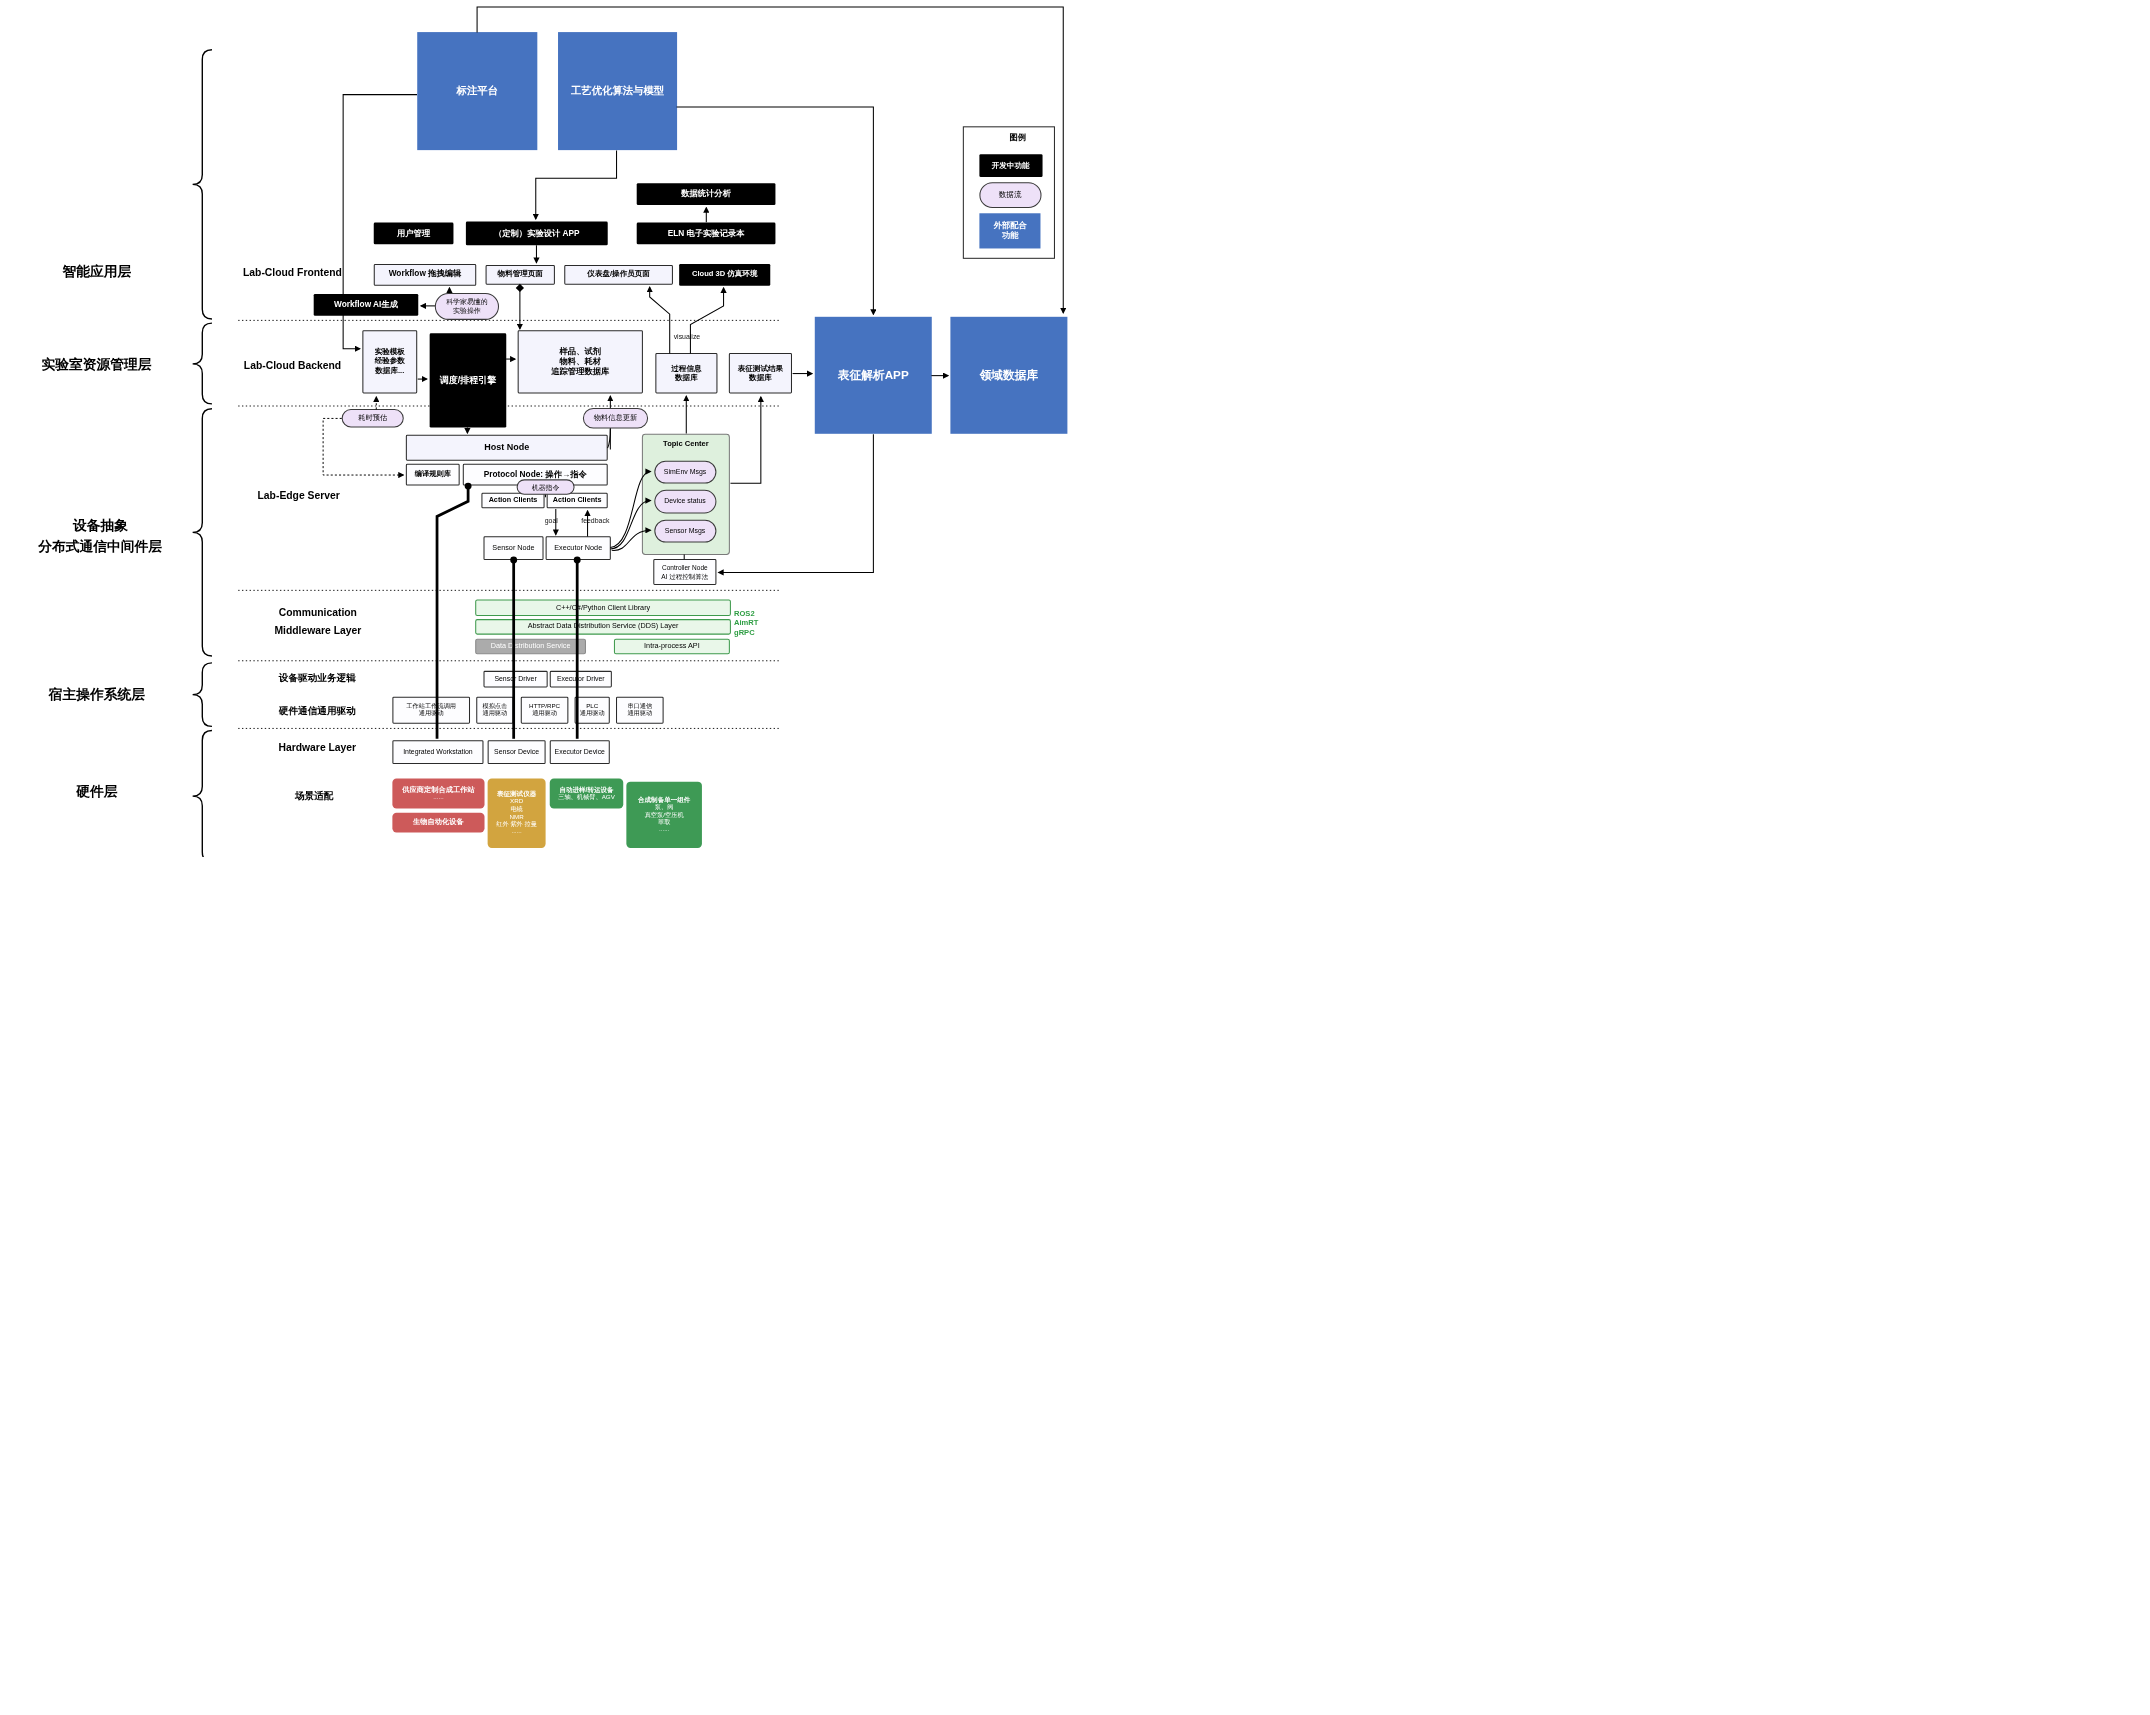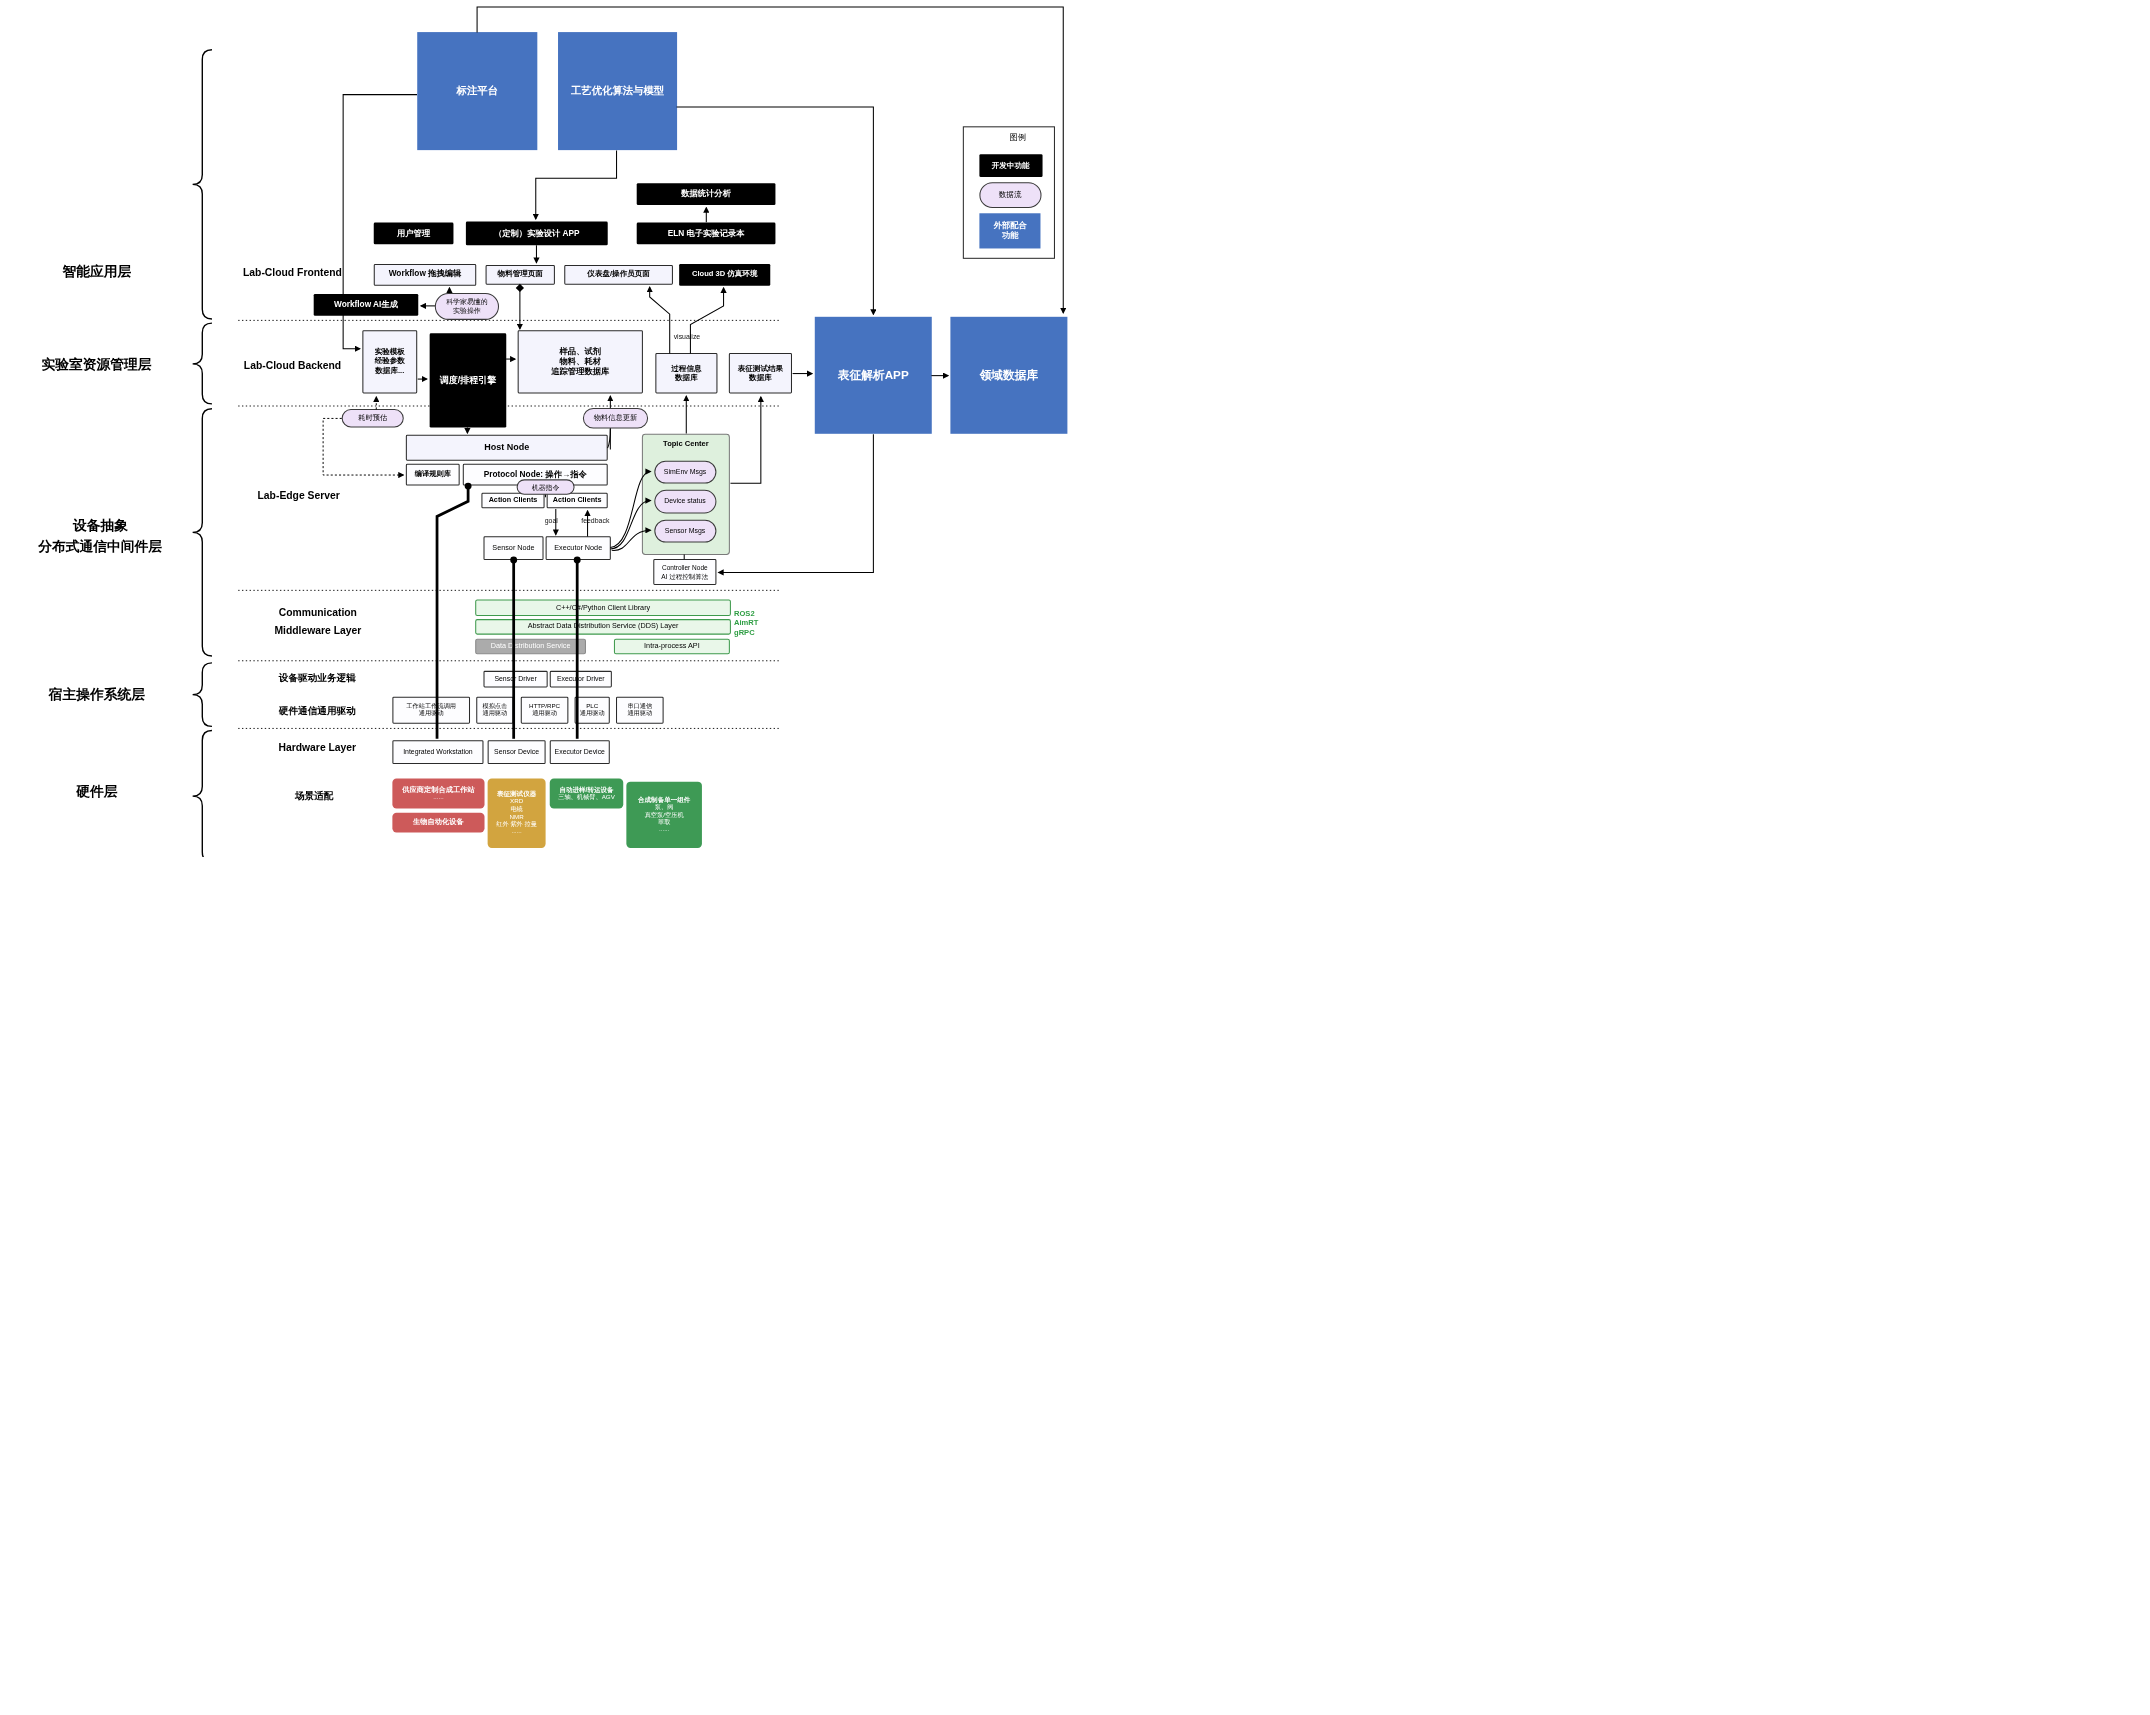--- a/index.html
+++ b/index.html
@@ -65,21 +65,21 @@
   <div class="lbl" style="left:247px;top:603px;width:120px;font-size:10px;">Middleware Layer</div>
   <div class="lbl" style="left:253px;top:649px;width:107px;font-size:9.3px;">设备驱动业务逻辑</div>
   <div class="lbl" style="left:253px;top:681px;width:107px;font-size:9.3px;">硬件通信通用驱动</div>
   <div class="lbl" style="left:253px;top:716px;width:107px;font-size:10px;">Hardware Layer</div>
   <div class="lbl" style="left:267px;top:763px;width:73px;font-size:9.3px;">场景适配</div>
 
   <div class="c blue" style="left:403px;top:31px;width:116px;height:114px;font-size:10px;">标注平台</div>
   <div class="c blue" style="left:539px;top:31px;width:115px;height:114px;font-size:10px;">工艺优化算法与模型</div>
 
   <div class="c col" style="left:930px;top:122px;width:89px;height:128px;border:1px solid #2b2b2b;background:#fff;justify-content:flex-start;padding-top:5.3px;">
-    <div style="font-size:8px;font-weight:400;padding-left:17px;">图例</div>
+    <div style="font-size:8px;font-weight:700;padding-left:17px;">图例</div>
     <div class="c black" style="left:14.7px;top:26px;width:61px;height:22px;font-size:7.3px;">开发中功能</div>
     <div class="c pill" style="left:14.7px;top:53px;width:60px;height:25px;font-size:7.3px;">数据流</div>
     <div class="c blue pre" style="left:15.3px;top:83px;width:59px;height:34px;font-size:8px;">外部配合
 功能</div>
   </div>
 
   <div class="c black" style="left:615px;top:177px;width:134px;height:20.7px;font-size:8px;">数据统计分析</div>
   <div class="c black" style="left:361px;top:215px;width:77px;height:21.3px;font-size:8px;">用户管理</div>
   <div class="c black" style="left:450px;top:214px;width:137px;height:23px;font-size:8px;">（定制）实验设计 APP</div>
   <div class="c black" style="left:615px;top:215px;width:134px;height:21.3px;font-size:8px;">ELN 电子实验记录本</div>

